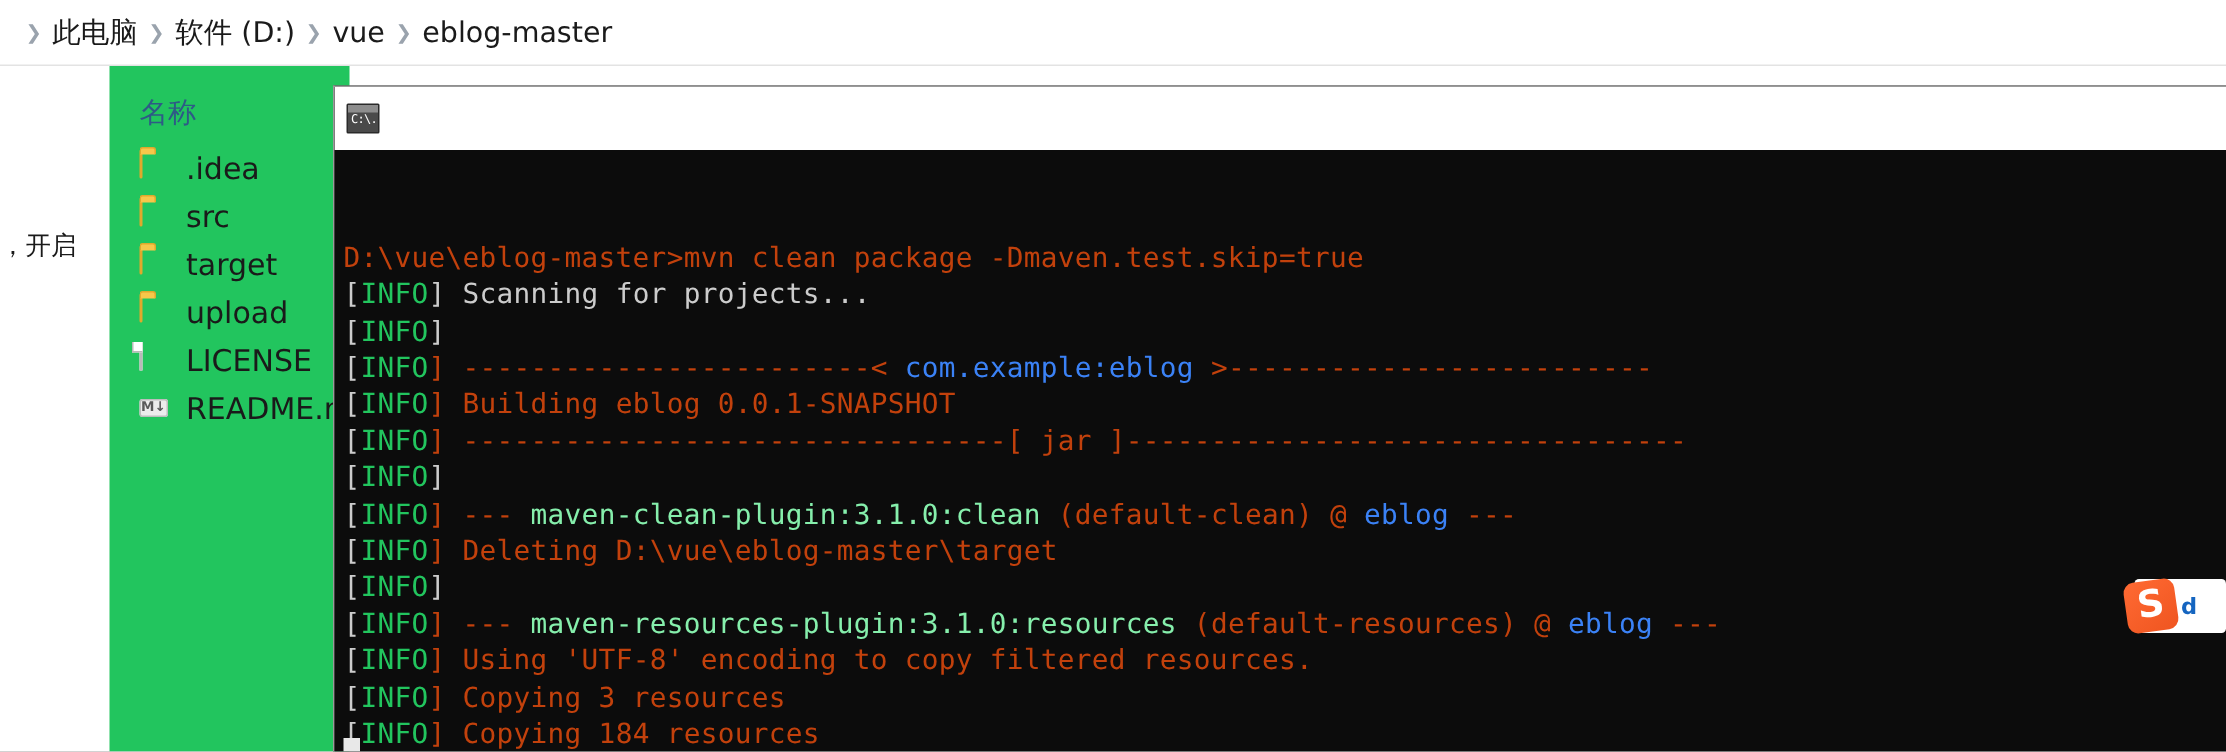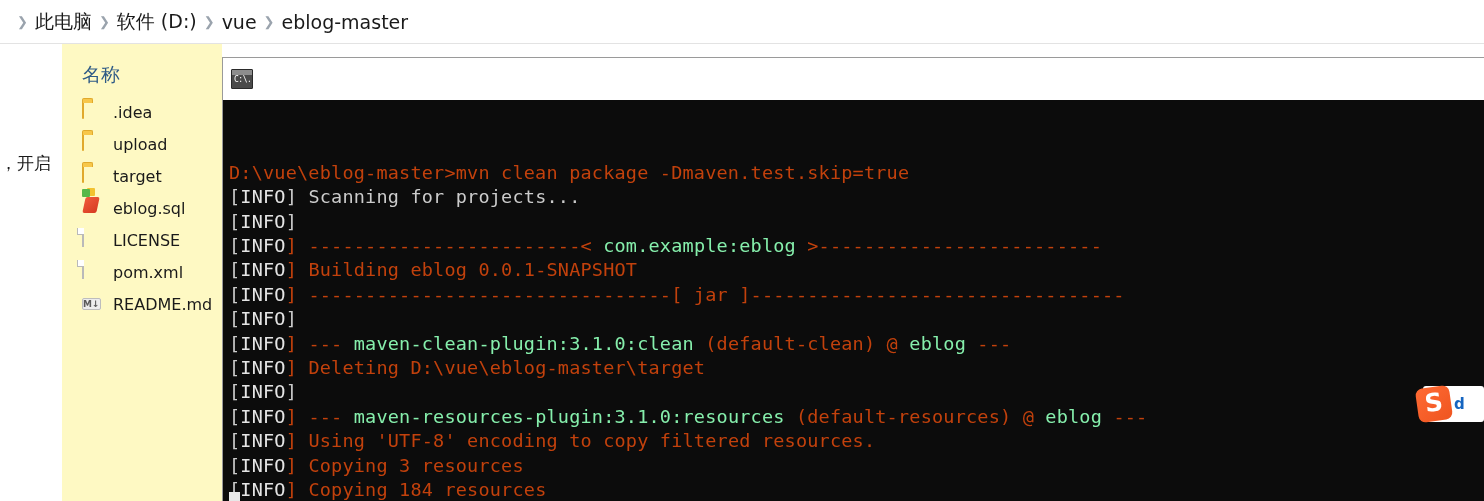--- a/index.html
+++ b/index.html
@@ -58,24 +58,24 @@
     left: 0; top: 152px;
     font-size: 17px;
     color: #1a1a1a;
     white-space: nowrap;
     font-family: Liberation Sans, sans-serif;
   }
 
   
   .file-pane {
     position: absolute;
-    left: 62px; top: 44px;
+    left: 73px; top: 44px;
     width: 160px;
     height: 457px;
-    background: #fef9c3;
+    background: #22c55e;
   }
   .file-pane-header {
     font-size: 19px;
     color: #2e5a86;
     padding: 18px 0 8px 20px;
     font-family: "DejaVu Sans", "Liberation Sans", sans-serif;
   }
   .file-list { padding-left: 20px; }
   .file-row {
     display: flex;
@@ -84,21 +84,21 @@
     white-space: nowrap;
   }
   .file-icon {
     width: 22px;
     height: 22px;
     margin-right: 9px;
     flex: 0 0 22px;
     position: relative;
   }
   .file-label {
-    font-size: 16px;
+    font-size: 20px;
     color: #1a1a1a;
     font-family: "DejaVu Sans", "Liberation Sans", sans-serif;
   }
 
   
   .ic-folder {
     background: linear-gradient(180deg,#ffdf8a 0%,#fccf5e 48%,#f7bf3f 100%);
     border: 1px solid #e0a92c;
     border-radius: 1px 2px 2px 2px;
     width: 19px; height: 17px;
@@ -244,22 +244,22 @@
     padding: 12px 0 0 6px;
     font-family: "DejaVu Sans Mono", "Liberation Mono", monospace;
     font-size: 18.5px;
     line-height: 24.4px;
     color: #cccccc;
     white-space: pre;
     letter-spacing: 0.2px;
   }
   .cline { white-space: pre; }
   .c-white   { color: #c2410c; }
-  .c-blue    { color: #e5e5e5; margin-top: 48px; }
-  .c-cyan    { color: #86efac; text-align: right; }
+  .c-blue    { color: #22c55e; margin-top: 48px; }
+  .c-cyan    { color: #3b82f6; text-align: right; }
   .c-green   { color: #86efac; }
   .c-bracket { color: #cccccc; }
 
   .console-cursor {
     position: absolute;
     left: 6px; top: 392px;
     width: 11px;
     height: 18px;
     background: #e8e8e8;
   }
@@ -320,37 +320,33 @@
 
   <div class="file-pane">
     <div class="file-pane-header">名称</div>
     <div class="file-list" id="file-list">
         <div class="file-row">
           <span class="file-icon"><span class="ic-folder"></span></span>
           <span class="file-label">.idea</span>
         </div>
         <div class="file-row">
           <span class="file-icon"><span class="ic-folder"></span></span>
-          <span class="file-label">upload</span>
+          <span class="file-label">src</span>
         </div>
         <div class="file-row">
           <span class="file-icon"><span class="ic-folder"></span></span>
           <span class="file-label">target</span>
         </div>
         <div class="file-row">
-          <span class="file-icon"><span class="ic-sql"></span></span>
-          <span class="file-label">eblog.sql</span>
+          <span class="file-icon"><span class="ic-folder"></span></span>
+          <span class="file-label">upload</span>
         </div>
         <div class="file-row">
           <span class="file-icon"><span class="ic-doc"></span></span>
           <span class="file-label">LICENSE</span>
-        </div>
-        <div class="file-row">
-          <span class="file-icon"><span class="ic-doc"></span></span>
-          <span class="file-label">pom.xml</span>
         </div>
         <div class="file-row">
           <span class="file-icon"><span class="ic-md">M↓</span></span>
           <span class="file-label">README.md</span>
         </div>
       </div>
   </div>
 
   <div class="console-window">
 

